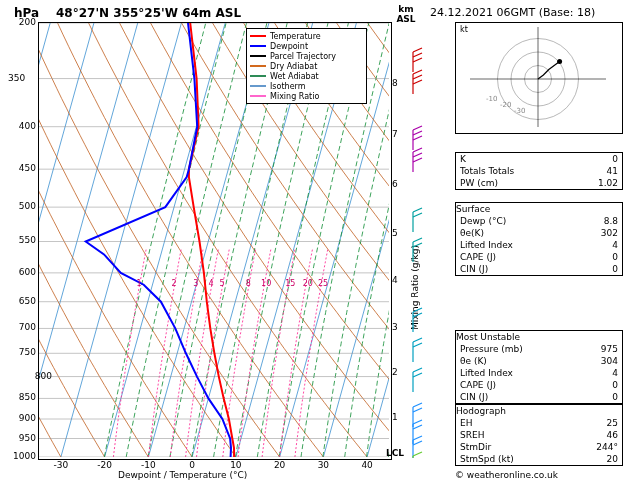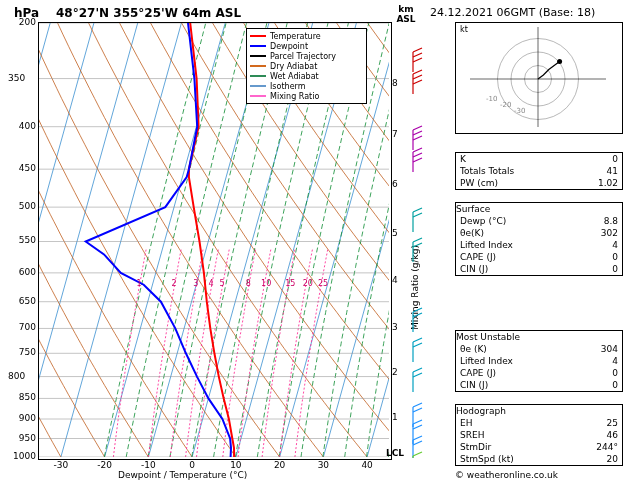--- a/index.html
+++ b/index.html
@@ -174,21 +174,21 @@
       <div class="abs t t9" style="left: 8px; top: 17px; width: 28px; text-align: right;">200</div>
       <div class="abs t t9" style="left: 8px; top: 72.5672px; width: 28px; text-align: left;">350</div>
       <div class="abs t t9" style="left: 8px; top: 120.702px; width: 28px; text-align: right;">400</div>
       <div class="abs t t9" style="left: 8px; top: 163.159px; width: 28px; text-align: right;">450</div>
       <div class="abs t t9" style="left: 8px; top: 201.139px; width: 28px; text-align: right;">500</div>
       <div class="abs t t9" style="left: 8px; top: 235.496px; width: 28px; text-align: right;">550</div>
       <div class="abs t t9" style="left: 8px; top: 266.861px; width: 28px; text-align: right;">600</div>
       <div class="abs t t9" style="left: 8px; top: 295.714px; width: 28px; text-align: right;">650</div>
       <div class="abs t t9" style="left: 8px; top: 322.428px; width: 28px; text-align: right;">700</div>
       <div class="abs t t9" style="left: 8px; top: 347.298px; width: 28px; text-align: right;">750</div>
-      <div class="abs t t9" style="left: 8px; top: 370.563px; width: 28px; ">800</div>
+      <div class="abs t t9" style="left: 24px; top: 370.563px; width: 28px; text-align: right;">800</div>
       <div class="abs t t9" style="left: 8px; top: 392.416px; width: 28px; text-align: right;">850</div>
       <div class="abs t t9" style="left: 8px; top: 413.02px; width: 28px; text-align: right;">900</div>
       <div class="abs t t9" style="left: 8px; top: 432.51px; width: 28px; text-align: right;">950</div>
       <div class="abs t t9" style="left: 8px; top: 451px; width: 28px; text-align: right;">1000</div>
     </div>
 
   <div class="abs" id="xtick">
       <div class="abs t t9" style="left: 49.875px; top: 460px; width: 22px; text-align: center;">-30</div>
       <div class="abs t t9" style="left: 93.625px; top: 460px; width: 22px; text-align: center;">-20</div>
       <div class="abs t t9" style="left: 137.375px; top: 460px; width: 22px; text-align: center;">-10</div>
@@ -342,20 +342,24 @@
         <span class="v">0</span>
       </div>
       <div class="trow">
         <span class="k">CIN (J)</span>
         <span class="v">0</span>
       </div>
     </div>
   <div class="tbl" id="tbl3">
       <div class="thead">Most Unstable</div>
       <div class="trow">
+        <span class="k">Pressure (mb)</span>
+        <span class="v">975</span>
+      </div>
+      <div class="trow">
         <span class="k">θe (K)</span>
         <span class="v">304</span>
       </div>
       <div class="trow">
         <span class="k">Lifted Index</span>
         <span class="v">4</span>
       </div>
       <div class="trow">
         <span class="k">CAPE (J)</span>
         <span class="v">0</span>

